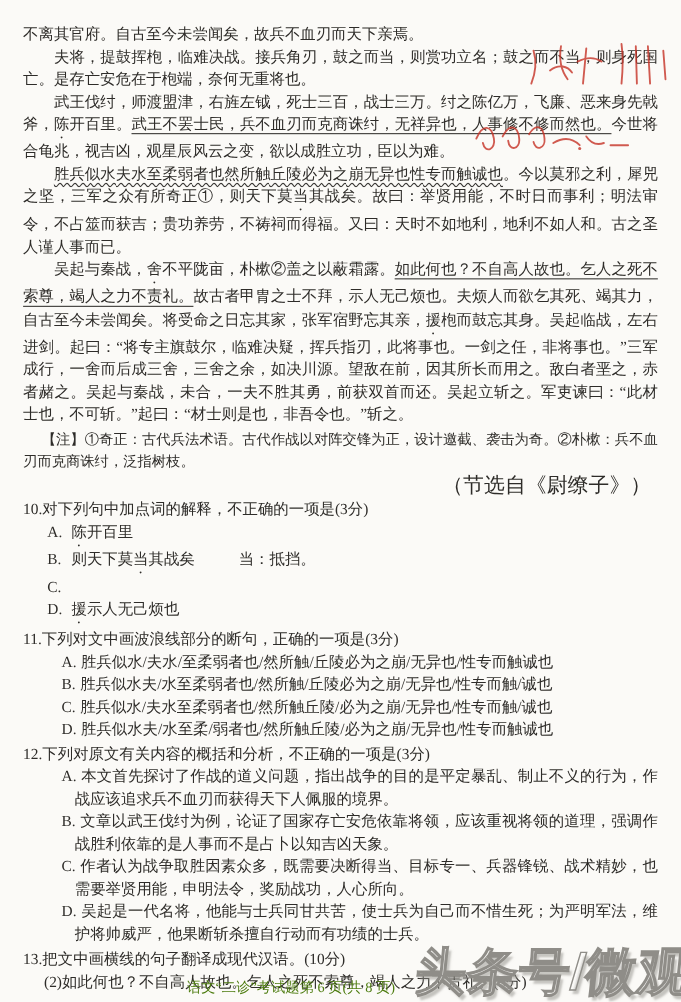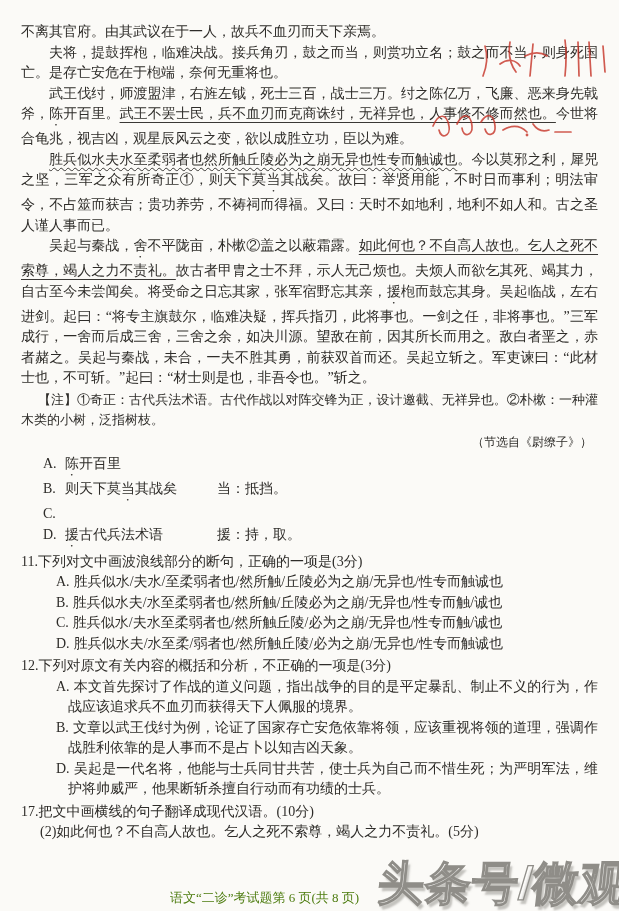--- a/index.html
+++ b/index.html
@@ -25,21 +25,21 @@
   .seg{}
   .seg-u{text-decoration:underline;text-underline-offset:4px;text-decoration-thickness:1px;text-decoration-color:#3a3835;}
   .seg-wavy{text-decoration:underline wavy;text-underline-offset:3px;text-decoration-thickness:1px;text-decoration-color:#3a3835;margin-top:45px;}
   .seg-em{
     -webkit-text-emphasis:filled dot #2e2c29;
     text-emphasis:filled dot #2e2c29;
     -webkit-text-emphasis-position:under right;
     text-emphasis-position:under right;
   }
   .note{font-size:13px;line-height:20px;text-indent:1.3em;margin-top:1px;}
-  .source-line{text-align:right;font-size:12px;padding-right:6px;margin-top:2px;}
+  .source-line{text-align:right;font-size:19px;padding-right:6px;margin-top:2px;}
   
   .question{margin-top:2px;}
   .q-stem{}
   .q-num{display:inline;}
   .q-options{margin-left:35px;}
   .q-option{padding-left:12px;text-indent:-12px;}
   .q-option .opt-label{margin-right:4px;}
   .q10-row{display:flex;margin-left:22px;}
   .q10-row .opt-label{width:22px;flex:0 0 22px;}
   .q10-row .opt-phrase{width:152px;flex:0 0 152px;}
@@ -65,70 +65,71 @@
   }
   
   .red-marks{position:absolute;left:415px;top:34px;pointer-events:none;}
 </style>
 </head>
 <body>
 
 <div class="page">
 
   <div>
-    <p class="para"><span class="seg">不离其官府。由其武议在于一人，故兵不血刃而天下亲焉。</span></p>
+    <p class="para"><span class="seg">不离其官府。自古至今未尝闻矣，故兵不血刃而天下亲焉。</span></p>
     <p class="para indent"><span class="seg">夫将，提鼓挥枹，临难决战。接兵角刃，鼓之而当，则赏功立名；鼓之而不当，则身死国亡。是存亡安危在于枹端，奈何无重将也。</span></p>
     <p class="para indent"><span class="seg">武王伐纣，师渡盟津，右旌左钺，死士三百，战士三万。纣之陈亿万，飞廉、恶来身先戟斧，</span><span class="seg seg-em">陈</span><span class="seg">开百里。</span><span class="seg seg-u">武王不罢士民，兵不血刃而克商诛纣，无祥异也，人事修不修而然也。</span><span class="seg">今世将合龟兆，视吉凶，观星辰风云之变，欲以成胜立功，臣以为难。</span></p>
     <p class="para indent"><span class="seg seg-wavy">胜兵似水夫水至柔弱者也然所触丘陵必为之崩无异也性专而触诚也</span><span class="seg">。今以莫邪之利，犀兕之坚，三军之众有所奇正①，则天下莫</span><span class="seg seg-em">当</span><span class="seg">其战矣。故曰：举贤用能，不时日而事利；明法审令，不占筮而获吉；贵功养劳，不祷祠而得福。又曰：天时不如地利，地利不如人和。古之圣人谨人事而已。</span></p>
     <p class="para indent"><span class="seg">吴起与秦战，</span><span class="seg seg-em">舍</span><span class="seg">不平陇亩，朴樕②盖之以蔽霜露。</span><span class="seg seg-u">如此何也？不自高人故也。乞人之死不索尊，竭人之力不责礼。</span><span class="seg">故古者甲胄之士不拜，示人无己烦也。夫烦人而欲乞其死、竭其力，自古至今未尝闻矣。将受命之日忘其家，张军宿野忘其亲，</span><span class="seg seg-em">援</span><span class="seg">枹而鼓忘其身。吴起临战，左右进剑。起曰：“将专主旗鼓尔，临难决疑，挥兵指刃，此将事也。一剑之任，非将事也。”三军成行，一舍而后成三舍，三舍之余，如决川源。望敌在前，因其所长而用之。敌白者垩之，赤者赭之。吴起与秦战，未合，一夫不胜其勇，前获双首而还。吴起立斩之。军吏谏曰：“此材士也，不可斩。”起曰：“材士则是也，非吾令也。”斩之。</span></p>
-    <p class="para note">【注】①奇正：古代兵法术语。古代作战以对阵交锋为正，设计邀截、无祥异也。②朴樕：一种灌木类的小树，泛指树枝。</p>
+    <p class="para note">【注】①奇正：古代兵法术语。古代作战以对阵交锋为正，设计邀截、袭击为奇。②朴樕：兵不血刃而克商诛纣，泛指树枝。</p>
     <div class="source-line">（节选自《尉缭子》）</div>
   </div>
 
   <div class="question">
+    <div class="q-stem"><span class="q-num">10.</span><span>对下列句中加点词的解释，不正确的一项是(3分)</span></div>
     <div class="q10-row">
       <span class="opt-label">A.</span>
       <span class="opt-phrase"><span class="seg seg-em">陈</span><span class="seg">开百里</span></span>
     </div>
     <div class="q10-row">
       <span class="opt-label">B.</span>
       <span class="opt-phrase"><span class="seg">则天下莫</span><span class="seg seg-em">当</span><span class="seg">其战矣</span></span>
       <span class="opt-gloss">当：抵挡。</span>
     </div>
     <div class="q10-row">
       <span class="opt-label">C.</span>
     </div>
     <div class="q10-row">
       <span class="opt-label">D.</span>
-      <span class="opt-phrase"><span class="seg seg-em">援</span><span class="seg">古代兵法术语</span></span>
-      <span class="opt-gloss">援：持，取。</span>
+      <span class="opt-phrase"><span class="seg seg-em">援</span><span class="seg">示人无己烦也</span></span>
     </div>
   </div>
 
   <div class="question">
     <div class="q-stem"><span class="q-num">11.</span><span>下列对文中画波浪线部分的断句，正确的一项是(3分)</span></div>
     <div class="q-options">
       <div class="q-option"><span class="opt-label">A.</span><span>胜兵似水/夫水/至柔弱者也/然所触/丘陵必为之崩/无异也/性专而触诚也</span></div>
       <div class="q-option"><span class="opt-label">B.</span><span>胜兵似水夫/水至柔弱者也/然所触/丘陵必为之崩/无异也/性专而触/诚也</span></div>
       <div class="q-option"><span class="opt-label">C.</span><span>胜兵似水/夫水至柔弱者也/然所触丘陵/必为之崩/无异也/性专而触/诚也</span></div>
       <div class="q-option"><span class="opt-label">D.</span><span>胜兵似水夫/水至柔/弱者也/然所触丘陵/必为之崩/无异也/性专而触诚也</span></div>
     </div>
   </div>
 
   <div class="question">
     <div class="q-stem"><span class="q-num">12.</span><span>下列对原文有关内容的概括和分析，不正确的一项是(3分)</span></div>
     <div class="q-options">
       <div class="q-option"><span class="opt-label">A.</span><span>本文首先探讨了作战的道义问题，指出战争的目的是平定暴乱、制止不义的行为，作战应该追求兵不血刃而获得天下人佩服的境界。</span></div>
       <div class="q-option"><span class="opt-label">B.</span><span>文章以武王伐纣为例，论证了国家存亡安危依靠将领，应该重视将领的道理，强调作战胜利依靠的是人事而不是占卜以知吉凶天象。</span></div>
+      <div class="q-option"><span class="opt-label">C.</span><span>作者认为战争取胜因素众多，既需要决断得当、目标专一、兵器锋锐、战术精妙，也需要举贤用能，申明法令，奖励战功，人心所向。</span></div>
       <div class="q-option"><span class="opt-label">D.</span><span>吴起是一代名将，他能与士兵同甘共苦，使士兵为自己而不惜生死；为严明军法，维护将帅威严，他果断斩杀擅自行动而有功绩的士兵。</span></div>
     </div>
   </div>
 
   <div class="question">
-    <div class="q-stem"><span class="q-num">17.</span><span>把文中画横线的句子翻译成现代汉语。(10分)</span></div>
+    <div class="q-stem"><span class="q-num">13.</span><span>把文中画横线的句子翻译成现代汉语。(10分)</span></div>
     <div class="q13-sub"><span>(2)</span><span>如此何也？不自高人故也。乞人之死不索尊，竭人之力不责礼。(5分)</span></div>
   </div>
 
 </div>
 
 <div class="footer">
   <span class="footer-inner">语文“二诊”考试题第 6 页(共 8 页)</span>
 </div>
 
 <svg class="red-marks" width="205" height="115" viewBox="0 0 205 115" aria-hidden="true">

